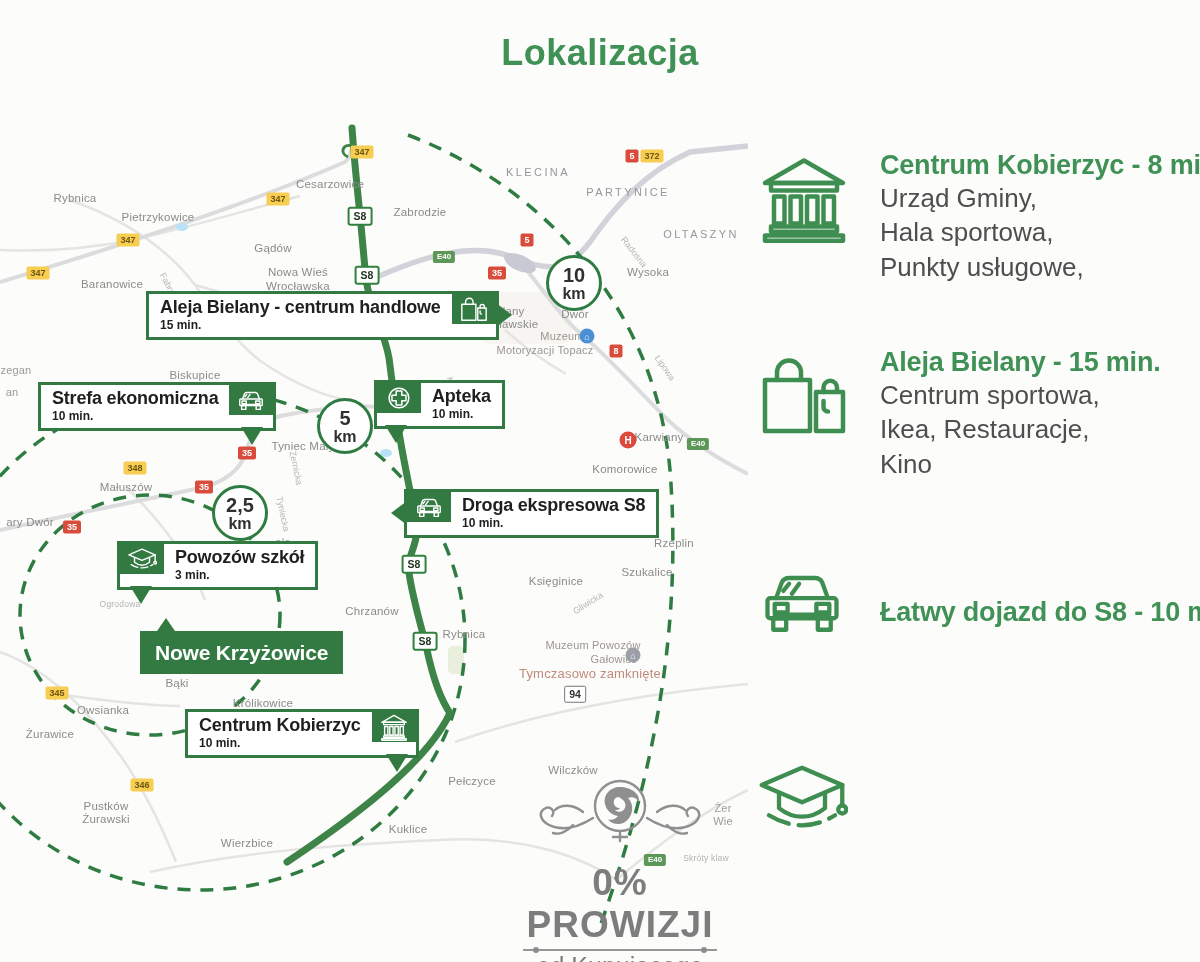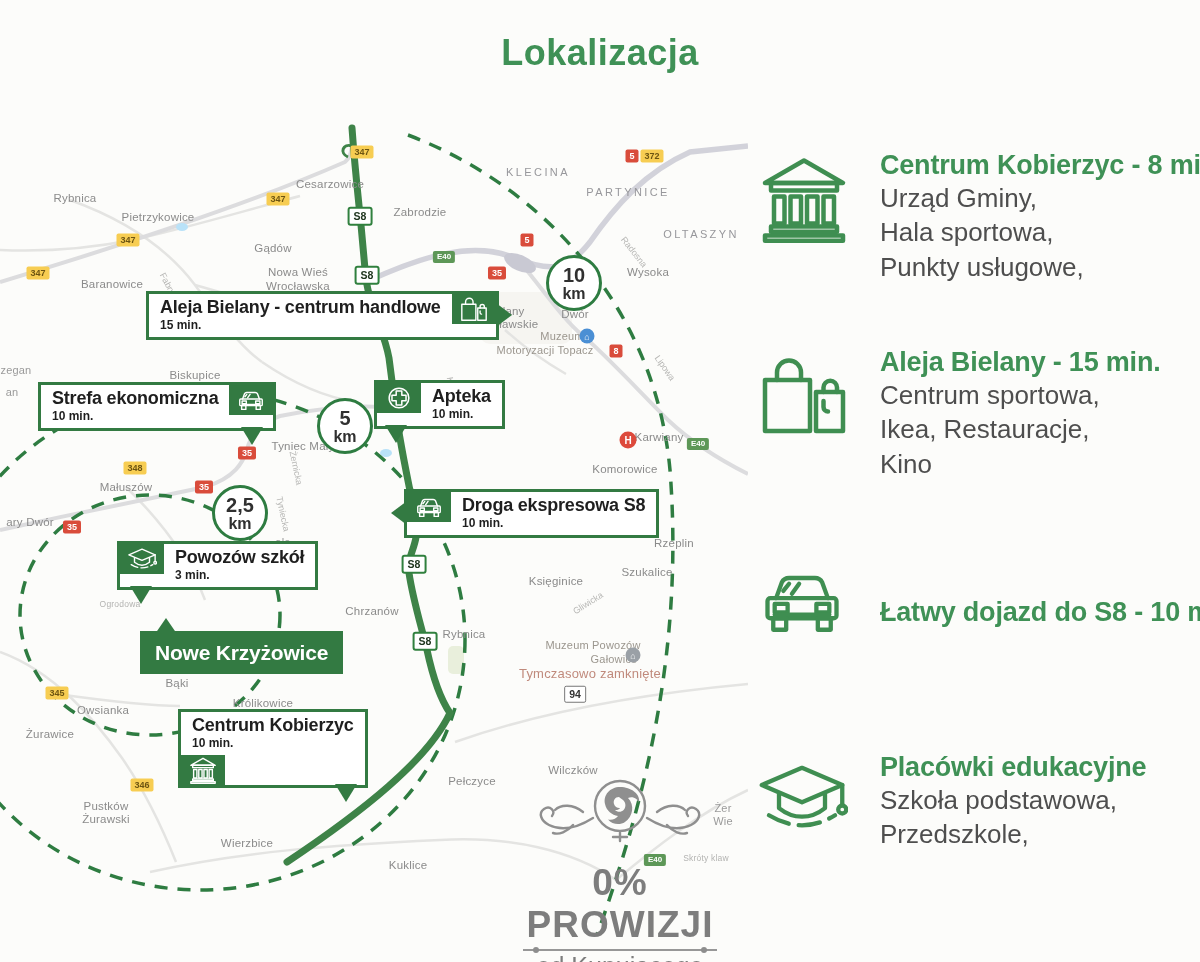--- a/index.html
+++ b/index.html
@@ -69,21 +69,21 @@
     border-left:0;border-right:16px solid var(--gd);}
   .arr-d{bottom:-17px;border:11px solid transparent;border-bottom:0;border-top:18px solid var(--gd);}
   .arr-u{top:-16px;border:11px solid transparent;border-top:0;border-bottom:16px solid var(--gd);}
 
   #co-aleja{left:146px;top:291px;}
   #co-strefa{left:38px;top:382px;}
   #co-apteka{left:374px;top:380px;}
   #co-droga{left:404px;top:489px;}
   #co-zespol{left:117px;top:541px;}
   #co-nk{left:140px;top:631px;}
-  #co-kobierzyc{left:178px;top:709px;flex-direction:column;}
+  #co-kobierzyc{left:185px;top:709px;}
 
   
   .sb-item{position:absolute;left:756px;width:444px;display:flex;gap:32px;z-index:2;}
   #sb1{top:150px;} #sb2{top:347px;} #sb3{top:555px;} #sb4{top:752px;}
   .sb-ic{width:92px;flex-shrink:0;color:#3f8e51;}
   .sb-ic svg{width:92px;height:92px;}
   #sb1 .sb-ic svg,#sb2 .sb-ic svg{width:96px;height:96px;}
   .sb-title{font-size:27px;font-weight:700;color:var(--green);letter-spacing:-.2px;white-space:nowrap;}
   .sb-line{font-size:26px;color:var(--txt);line-height:1.32;}
   #sb3 .sb-title{margin-top:42px;}
@@ -230,21 +230,21 @@
       <span class="m-town museum" style="left: 593px; top: 645px;">Muzeum Powozów</span>
       <span class="m-town museum" style="left: 614px; top: 659px;">Gałowice</span>
       <span class="m-town closed" style="left: 590px; top: 673px;">Tymczasowo zamknięte</span>
       <span class="m-town" style="left: 177px; top: 683px;">Bąki</span>
       <span class="m-town" style="left: 263px; top: 703px;">Królikowice</span>
       <span class="m-town" style="left: 103px; top: 710px;">Owsianka</span>
       <span class="m-town" style="left: 50px; top: 734px;">Żurawice</span>
       <span class="m-town" style="left: 106px; top: 806px;">Pustków</span>
       <span class="m-town" style="left: 106px; top: 819px;">Żurawski</span>
       <span class="m-town" style="left: 247px; top: 843px;">Wierzbice</span>
-      <span class="m-town" style="left: 408px; top: 865px; text-align: right;">Kuklice</span>
+      <span class="m-town" style="left: 408px; top: 829px; text-align: right;">Kuklice</span>
       <span class="m-town" style="left: 472px; top: 781px;">Pełczyce</span>
       <span class="m-town" style="left: 573px; top: 770px;">Wilczków</span>
       <span class="m-town small" style="left: 723px; top: 808px;">Żer</span>
       <span class="m-town small" style="left: 723px; top: 821px;">Wie</span>
       <span class="m-town tiny" style="left: 706px; top: 858px;">Skróty klaw</span>
       <span class="m-street" style="left: 172px; top: 292px; transform: translate(-50%, -50%) rotate(62deg);">Fabryczna</span>
       <span class="m-street" style="left: 296px; top: 468px; transform: translate(-50%, -50%) rotate(78deg);">Żernicka</span>
       <span class="m-street" style="left: 283px; top: 514px; transform: translate(-50%, -50%) rotate(78deg);">Tyniecka</span>
       <span class="m-street" style="left: 634px; top: 252px; transform: translate(-50%, -50%) rotate(52deg);">Radosna</span>
       <span class="m-street" style="left: 665px; top: 368px; transform: translate(-50%, -50%) rotate(55deg);">Lipowa</span>
@@ -405,25 +405,20 @@
       </svg></span>
   <div>
     <div class="sb-title">Łatwy dojazd do S8 - 10 min.</div>
   </div>
 </div>
 
 <div class="sb-item" id="sb4">
   <span class="sb-ic"><svg viewBox="0 0 64 64">
         <use href="#i-cap"></use>
       </svg></span>
-  <div>
-    <div class="sb-title">Placówki edukacyjne</div>
-    <div class="sb-line">Szkoła podstawowa,</div>
-    <div class="sb-line">Przedszkole,</div>
-  </div>
 </div>
 
 <div class="logo">
   <svg width="210" height="86" viewBox="0 0 210 86">
     <g stroke="#8f8f8f" fill="none" stroke-width="2.4" stroke-linecap="round">
       <circle cx="105" cy="36" r="25"></circle>
       <path d="M78,48 C62,58 46,61 34,55 C26,51 23,43 29,39 C35,35 41,41 37,46"></path>
       <path d="M68,42 C58,34 46,34 40,40"></path>
       <path d="M58,55 C52,62 44,65 38,63"></path>
       <path d="M132,48 C148,58 164,61 176,55 C184,51 187,43 181,39 C175,35 169,41 173,46"></path>

